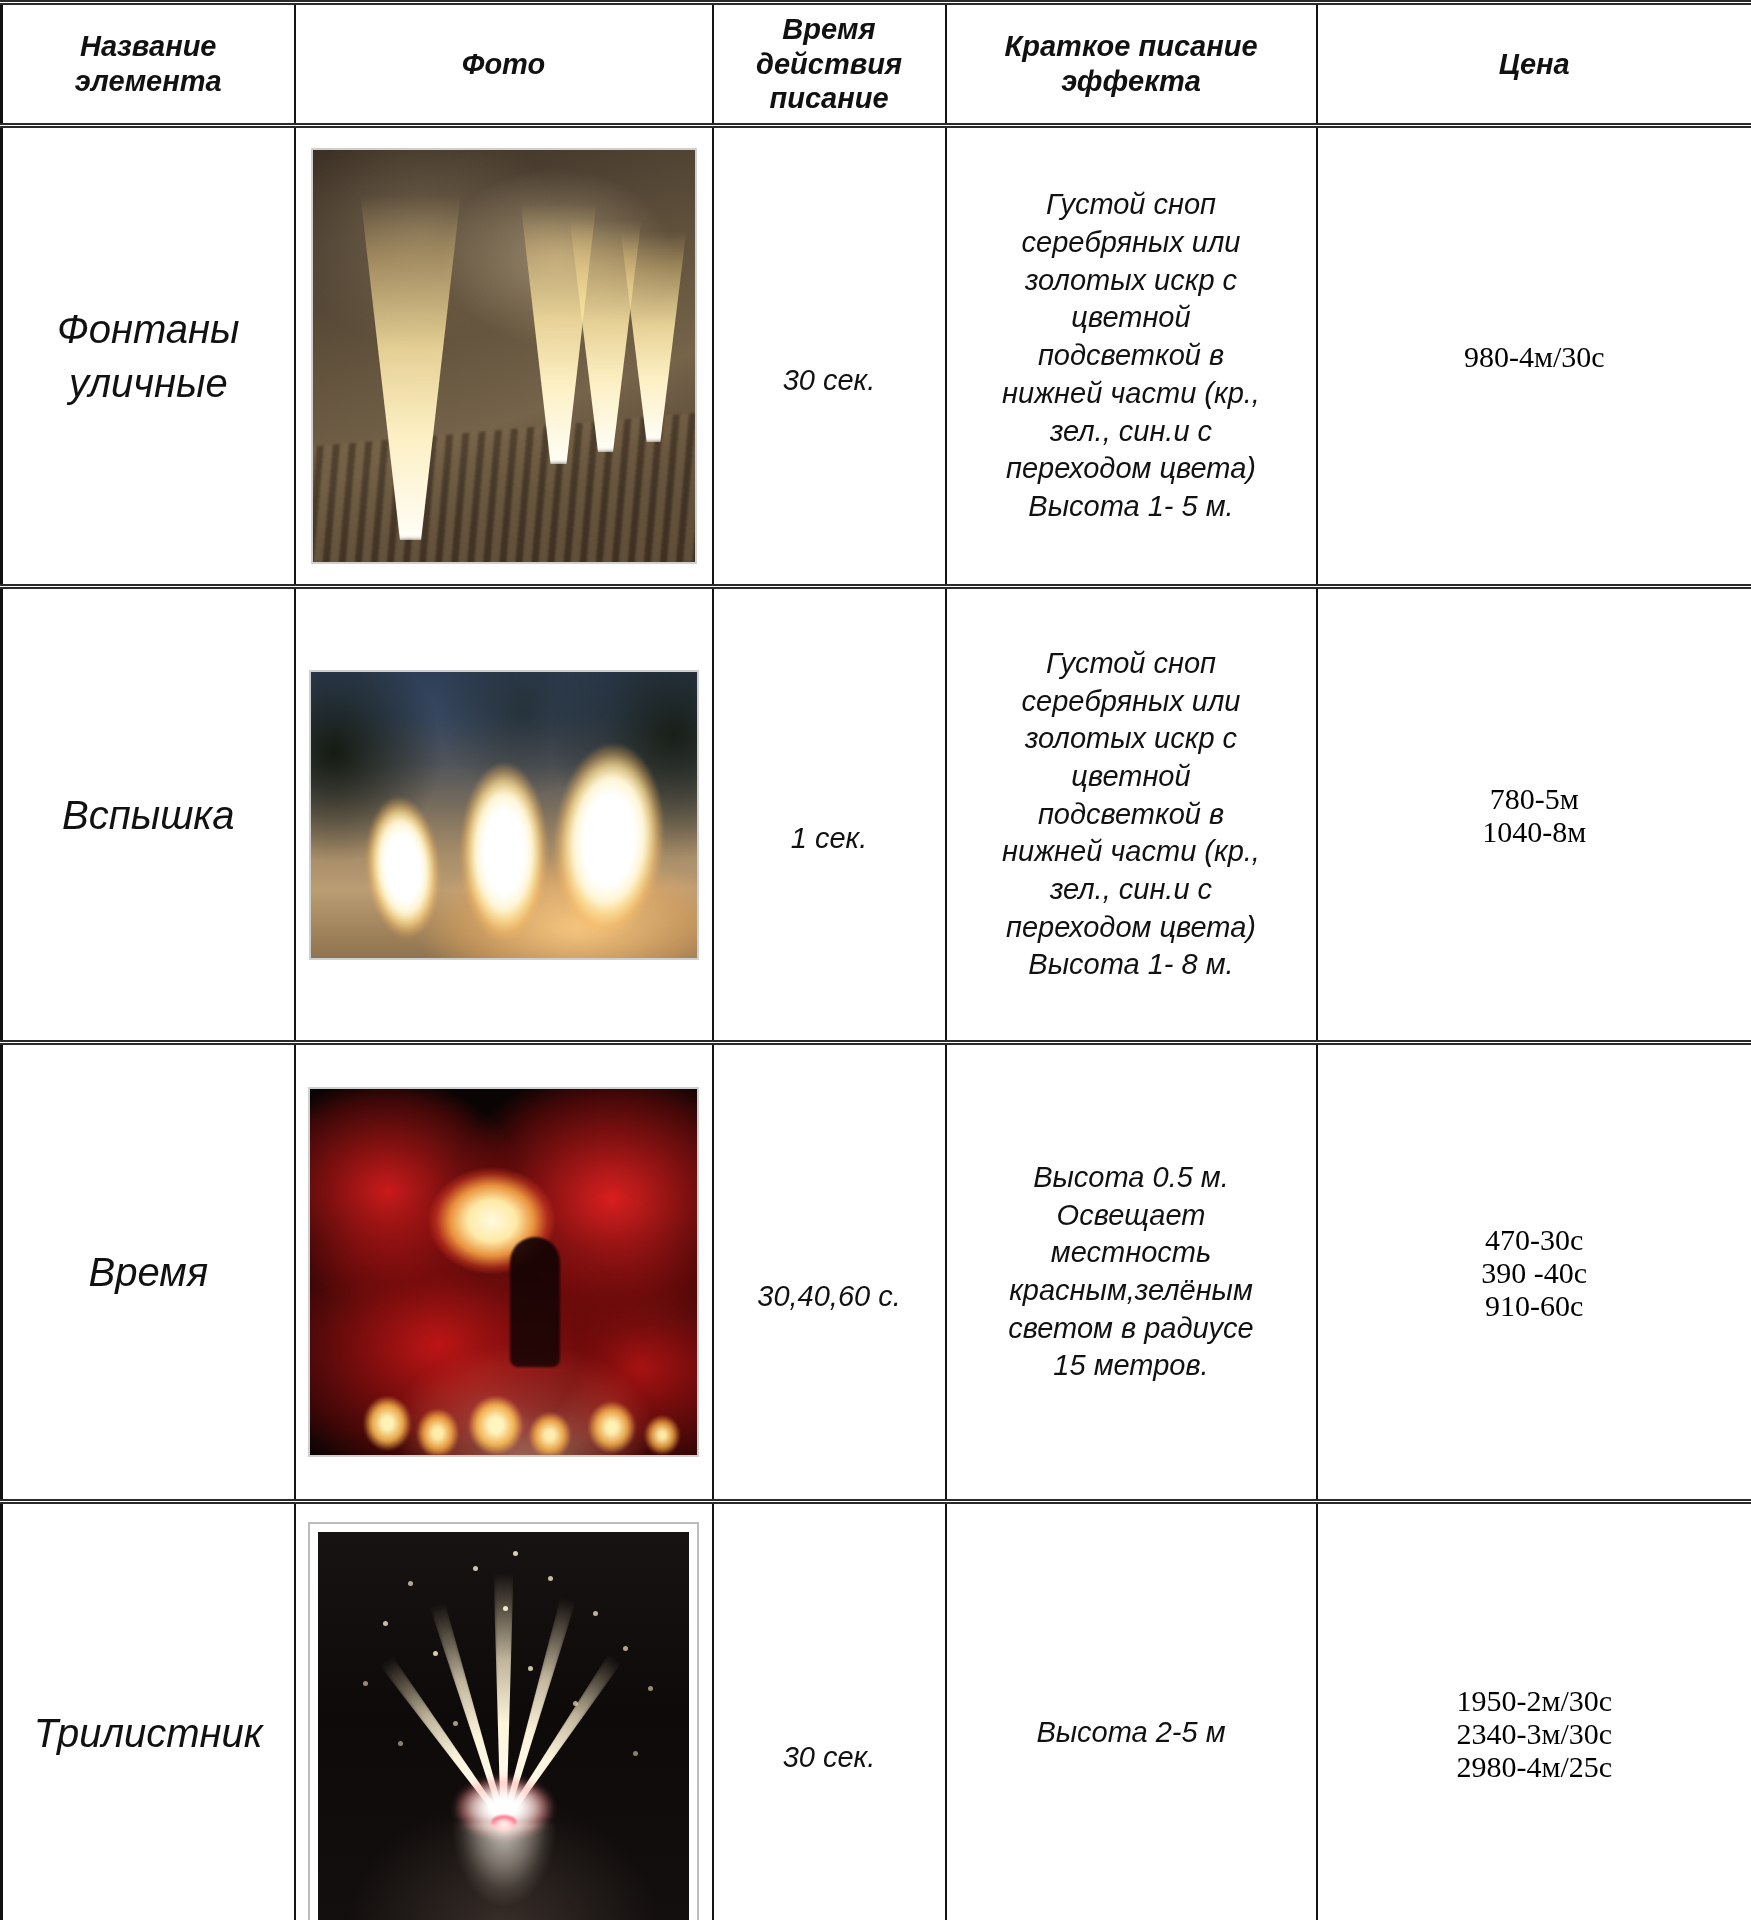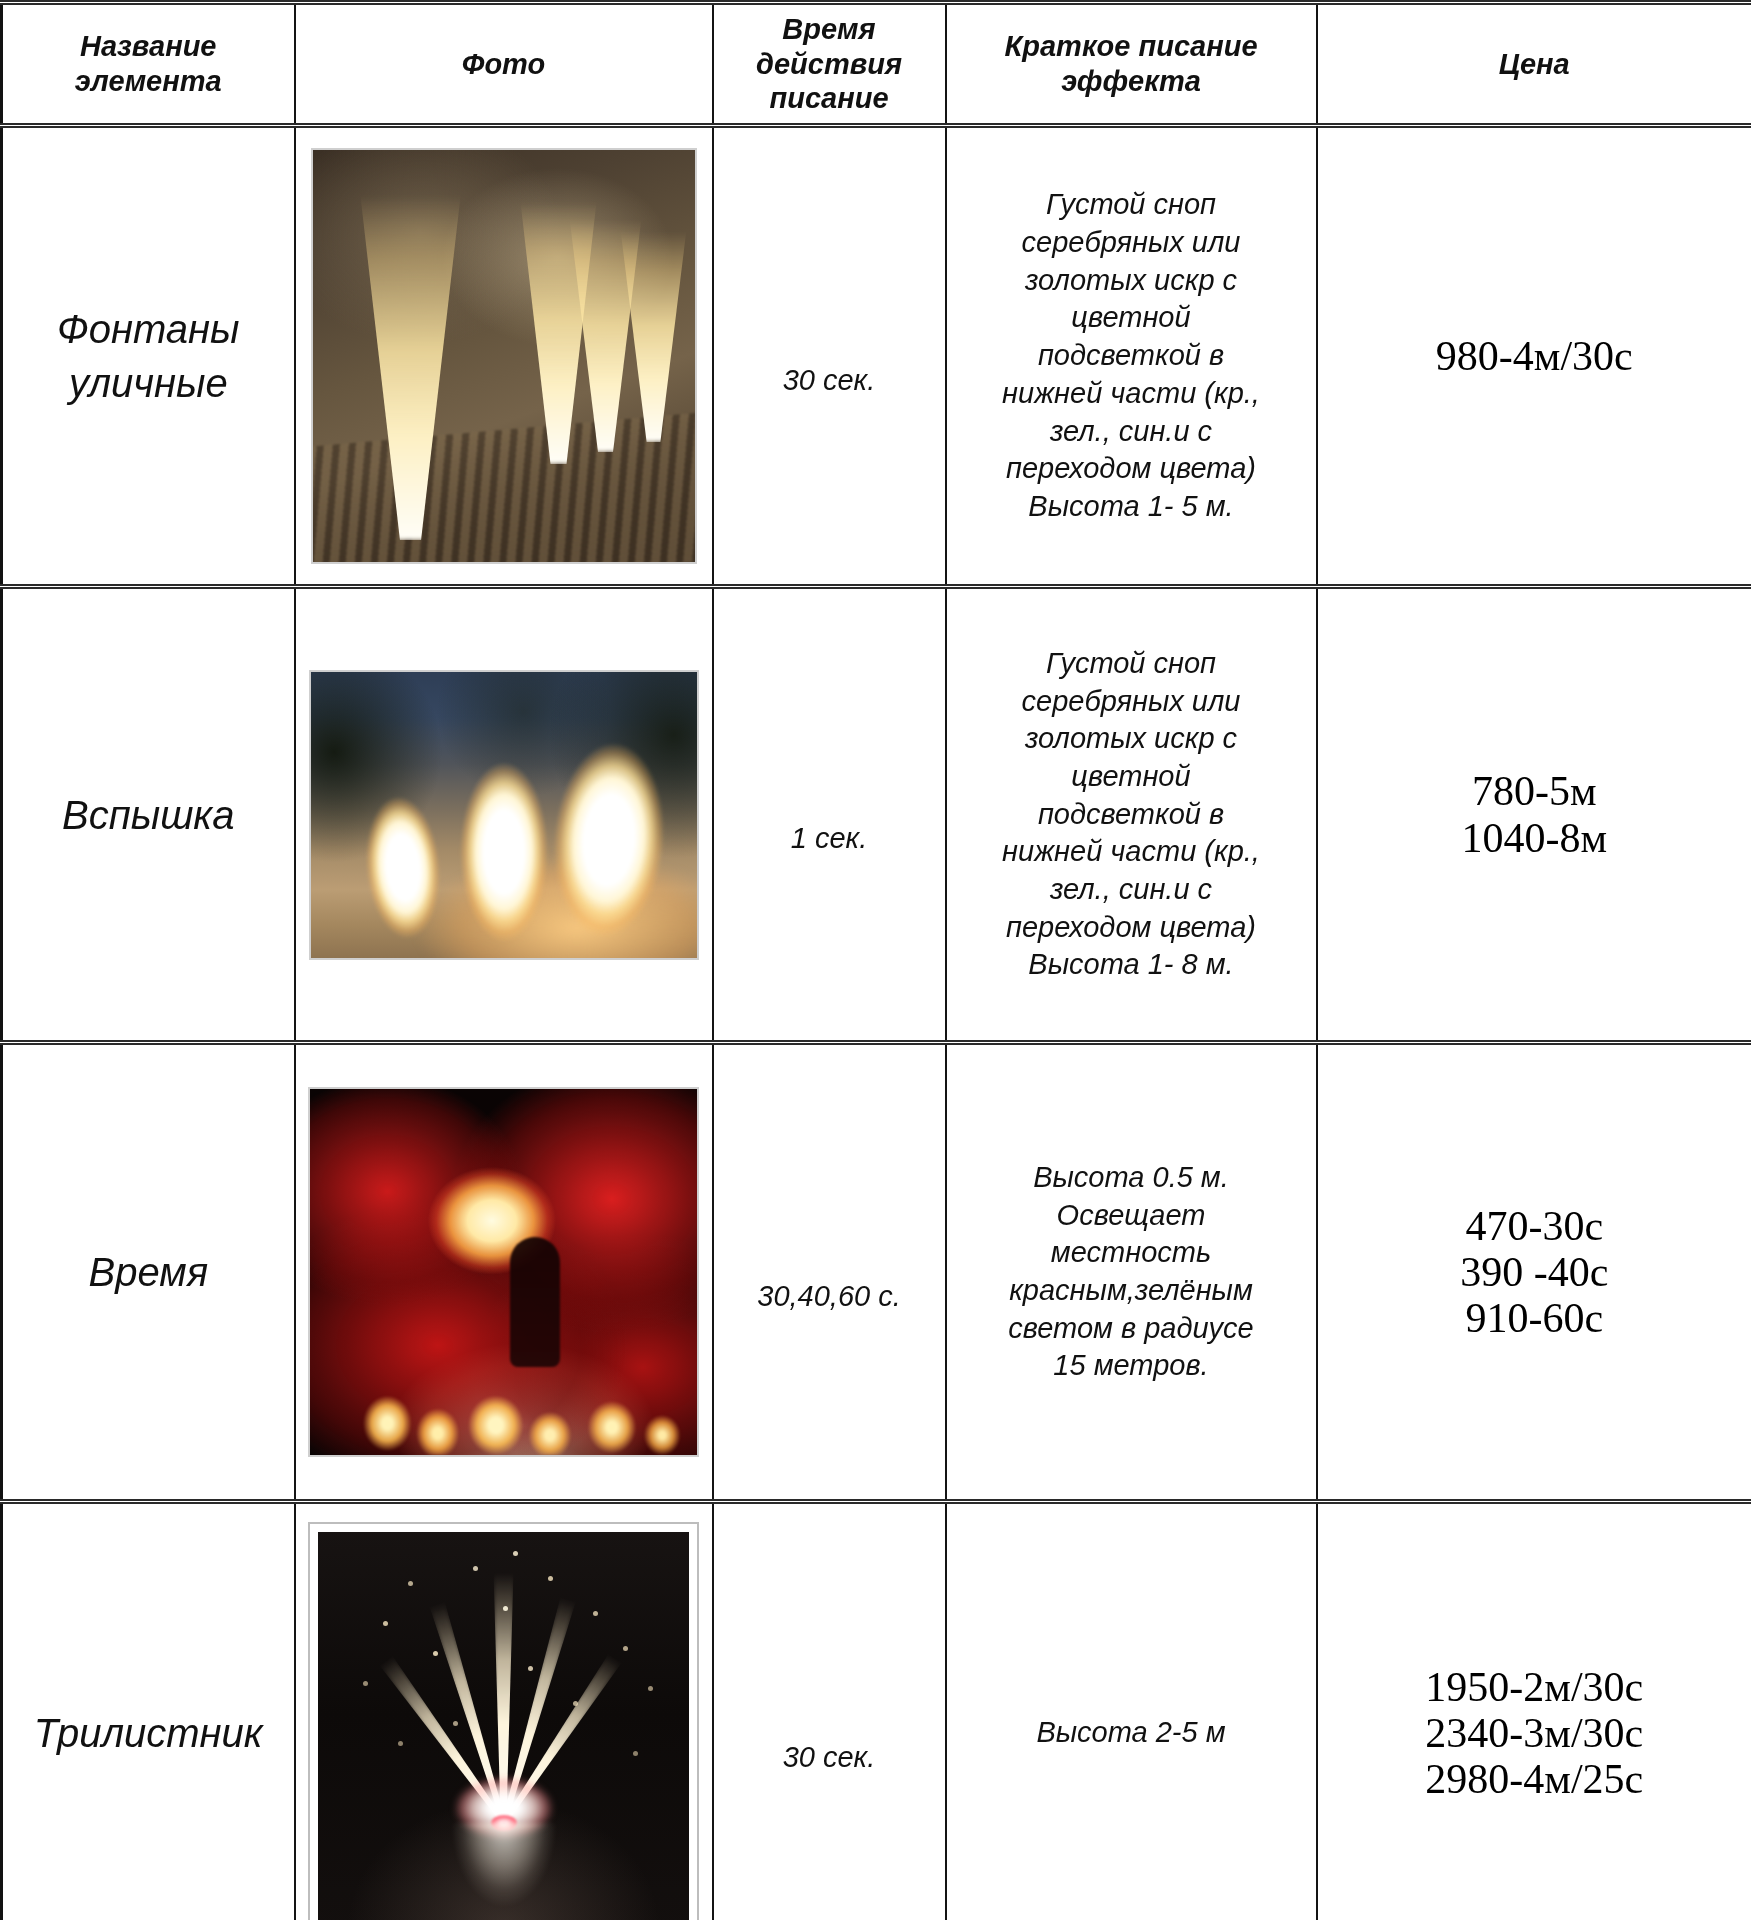--- a/index.html
+++ b/index.html
@@ -25,21 +25,21 @@
     font-size:29px; line-height:1.2;
   }
   .r1 td { height:448px; }
   .r2 td { height:443px; }
   .r3 td { height:446px; }
   .r4 td { height:450px; }
 
   .name-text { font-style:italic; font-size:40px; line-height:1.35; max-width:240px; margin:8px auto; }
   .time-text { font-style:italic; font-size:29px;margin-top:48px; }
   .desc-text { font-style:italic; font-size:29px; line-height:1.3; max-width:270px; margin:12px auto; }
-  .price-text { font-family:"Liberation Serif", serif; font-size:42px; line-height:1.1; color:#000; }
+  .price-text { font-family:"Liberation Serif", serif; font-size:30px; line-height:1.1; color:#000; }
   .price-text span { display:block; }
 
   
   .photo { position:relative; overflow:hidden; margin:0 auto; border:2px solid #cfcfcf; box-sizing:border-box; }
 
   
   .photo-r1 { width:386px; height:416px;
     background:
       radial-gradient(42% 30% at 64% 26%, rgba(198,180,144,.55), transparent 72%),
       radial-gradient(50% 36% at 28% 20%, rgba(150,132,102,.45), transparent 75%),

